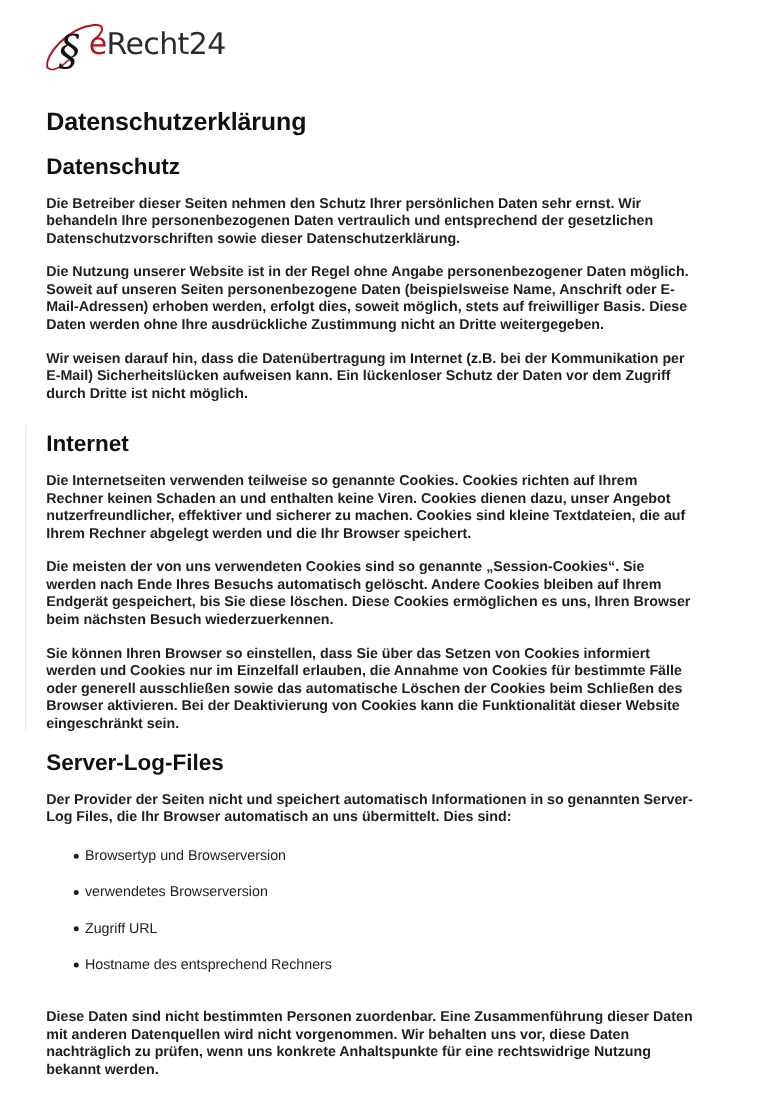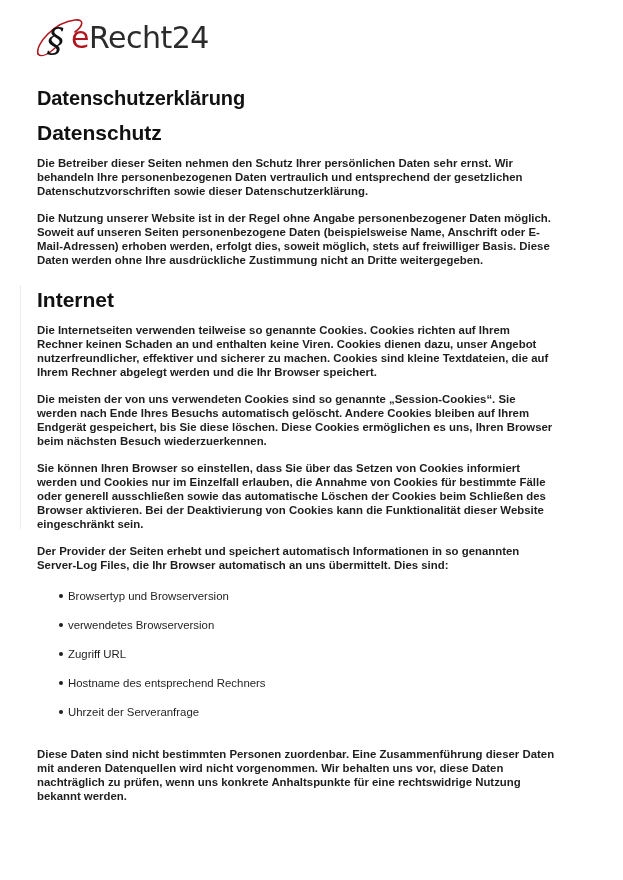--- a/index.html
+++ b/index.html
@@ -22,21 +22,21 @@
       height: 48px;
       display: flex;
       align-items: center;
     }
     .logo svg { position: absolute; left: 0; top: 0; }
     .logo-text {
       position: absolute;
       left: 36px;
       top: 9px;
       font-family: "DejaVu Sans", sans-serif;
-      font-size: 30px;
+      font-size: 24px;
       letter-spacing: -0.5px;
       line-height: 1;
       color: #2b2b2b;
       white-space: nowrap;
     }
     .logo-text .e { color: #b0161d; }
 
     .content {
       position: absolute;
       left: 37px;
@@ -45,21 +45,21 @@
     }
     h1 {
       font-size: 20px;
       font-weight: bold;
       color: #111;
       line-height: 24px;
       margin-bottom: 12px;
       letter-spacing: -0.1px;
     }
     h2 {
-      font-size: 21px;
+      font-size: 18px;
       font-weight: bold;
       color: #111;
       line-height: 22px;
       margin-bottom: 12px;
     }
     p {
       font-size: 11.4px;
       line-height: 14px;
       color: #1e1e1e;
       margin-bottom: 13px;
@@ -113,34 +113,35 @@
   <div class="logo-text"><span class="e">e</span><span>Recht24</span></div>
 </div>
 
 <div class="content">
   <h1>Datenschutzerklärung</h1>
 
   <div class="section datenschutz">
     <h2>Datenschutz</h2>
     <p>Die Betreiber dieser Seiten nehmen den Schutz Ihrer persönlichen Daten sehr ernst. Wir behandeln Ihre personenbezogenen Daten vertraulich und entsprechend der gesetzlichen Datenschutzvorschriften sowie dieser Datenschutzerklärung.</p>
     <p>Die Nutzung unserer Website ist in der Regel ohne Angabe personenbezogener Daten möglich. Soweit auf unseren Seiten personenbezogene Daten (beispielsweise Name, Anschrift oder E-Mail-Adressen) erhoben werden, erfolgt dies, soweit möglich, stets auf freiwilliger Basis. Diese Daten werden ohne Ihre ausdrückliche Zustimmung nicht an Dritte weitergegeben.</p>
+    <p>Wir weisen darauf hin, dass die Datenübertragung im Internet (z.B. bei der Kommunikation per E-Mail) Sicherheitslücken aufweisen kann. Ein lückenloser Schutz der Daten vor dem Zugriff durch Dritte ist nicht möglich.</p>
   </div>
 
   <div class="section cookies">
     <div class="cookies-bar"></div>
     <h2>Internet</h2>
     <p>Die Internetseiten verwenden teilweise so genannte Cookies. Cookies richten auf Ihrem Rechner keinen Schaden an und enthalten keine Viren. Cookies dienen dazu, unser Angebot nutzerfreundlicher, effektiver und sicherer zu machen. Cookies sind kleine Textdateien, die auf Ihrem Rechner abgelegt werden und die Ihr Browser speichert.</p>
     <p>Die meisten der von uns verwendeten Cookies sind so genannte „Session-Cookies“. Sie werden nach Ende Ihres Besuchs automatisch gelöscht. Andere Cookies bleiben auf Ihrem Endgerät gespeichert, bis Sie diese löschen. Diese Cookies ermöglichen es uns, Ihren Browser beim nächsten Besuch wiederzuerkennen.</p>
     <p>Sie können Ihren Browser so einstellen, dass Sie über das Setzen von Cookies informiert werden und Cookies nur im Einzelfall erlauben, die Annahme von Cookies für bestimmte Fälle oder generell ausschließen sowie das automatische Löschen der Cookies beim Schließen des Browser aktivieren. Bei der Deaktivierung von Cookies kann die Funktionalität dieser Website eingeschränkt sein.</p>
   </div>
 
   <div class="section serverlog">
-    <p>Der Provider der Seiten erhebt und speichert automatisch Informationen in so genannten Server-Log Files, die Ihr Browser automatisch an uns übermittelt. Dies sind:</p>
+    <h2>Server-Log-Files</h2>
+    <p>Der Provider der Seiten nicht und speichert automatisch Informationen in so genannten Server-Log Files, die Ihr Browser automatisch an uns übermittelt. Dies sind:</p>
     <ul>
       <li><span class="bullet"></span><span>Browsertyp und Browserversion</span></li>
       <li><span class="bullet"></span><span>verwendetes Browserversion</span></li>
       <li><span class="bullet"></span><span>Zugriff URL</span></li>
       <li><span class="bullet"></span><span>Hostname des entsprechend Rechners</span></li>
-      <li><span class="bullet"></span><span>Uhrzeit der Serveranfrage</span></li>
     </ul>
     <p>Diese Daten sind nicht bestimmten Personen zuordenbar. Eine Zusammenführung dieser Daten mit anderen Datenquellen wird nicht vorgenommen. Wir behalten uns vor, diese Daten nachträglich zu prüfen, wenn uns konkrete Anhaltspunkte für eine rechtswidrige Nutzung bekannt werden.</p>
   </div>
 </div>
 
 </body></html>

